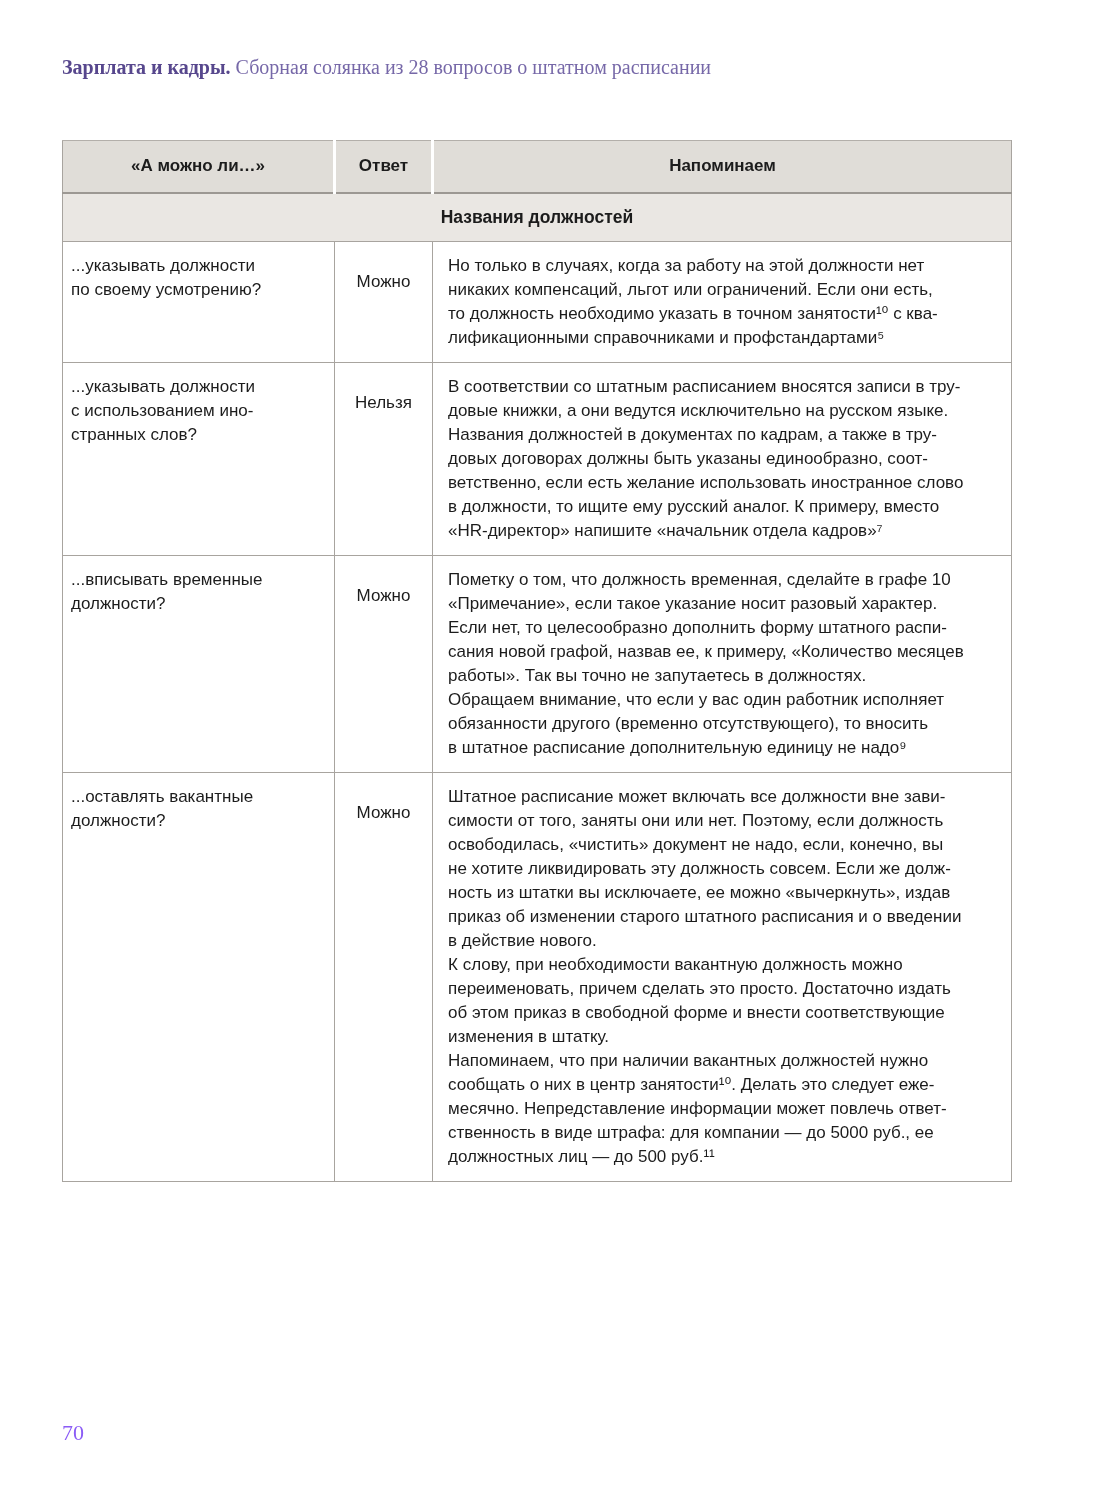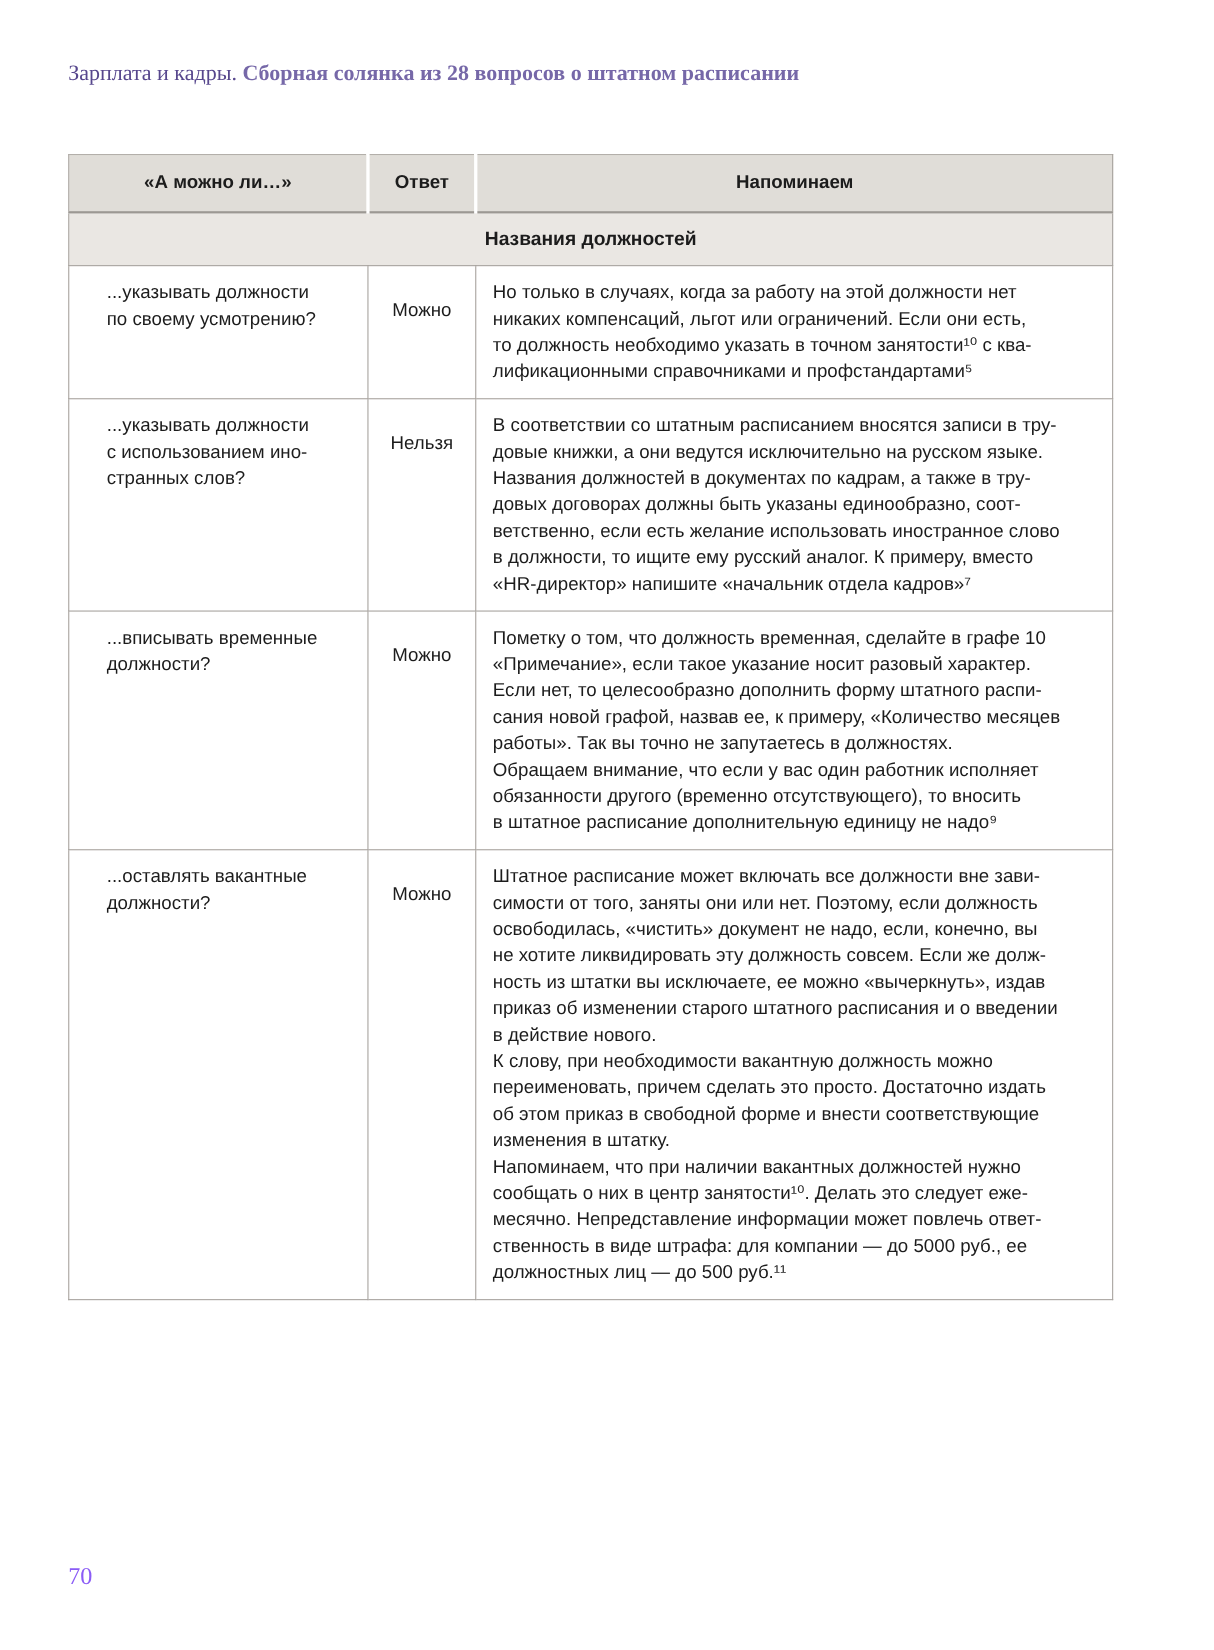--- a/index.html
+++ b/index.html
@@ -15,22 +15,22 @@
   body{
     width:1104px;height:1500px;position:relative;overflow:hidden;
     font-family:"Liberation Sans","DejaVu Sans",sans-serif;
     color:var(--text_color);
   }
   .page-header{
     position:absolute;left:62px;top:54px;width:980px;
     font-family:"Liberation Serif","DejaVu Serif",serif;
     font-size:20px;line-height:26px;
   }
-  .ph-bold{font-weight:normal;color:var(--accent_bold);}
-  .ph-rest{font-weight:bold;color:var(--accent_light);text-align:right;}
+  .ph-bold{font-weight:bold;color:var(--accent_bold);}
+  .ph-rest{font-weight:normal;color:var(--accent_light);text-align:right;}
   table.qa{
     position:absolute;left:62px;top:140px;width:949px;
     border-collapse:collapse;table-layout:fixed;
     font-size:17px;line-height:24px;border-radius:20px;
   }
   col.c1{width:272px;}
   col.c2{width:98px;}
   col.c3{width:579px;}
   th{
     background:var(--table_header_bg);
@@ -48,21 +48,21 @@
     border-top:none;
     font-weight:bold;font-size:17.5px;
     height:49px;text-align:center;vertical-align:middle;
   }
   tr.body-row td{
     background:#ffffff;
     border:1px solid var(--border_color);
     vertical-align:top;
     white-space:pre-line;
   }
-  td.q{padding:12px 8px 12px 34px;}
+  td.q{padding:12px 8px 12px 8px;}
   td.a{padding:28px 4px;text-align:center;}
   td.c{padding:12px 10px 12px 15px;}
   .page-number{
     position:absolute;left:62px;top:1420px;
     font-family:"Liberation Serif","DejaVu Serif",serif;
     font-size:22px;color:#8b5cf6;
   }
 </style>
 </head>
 <body>

